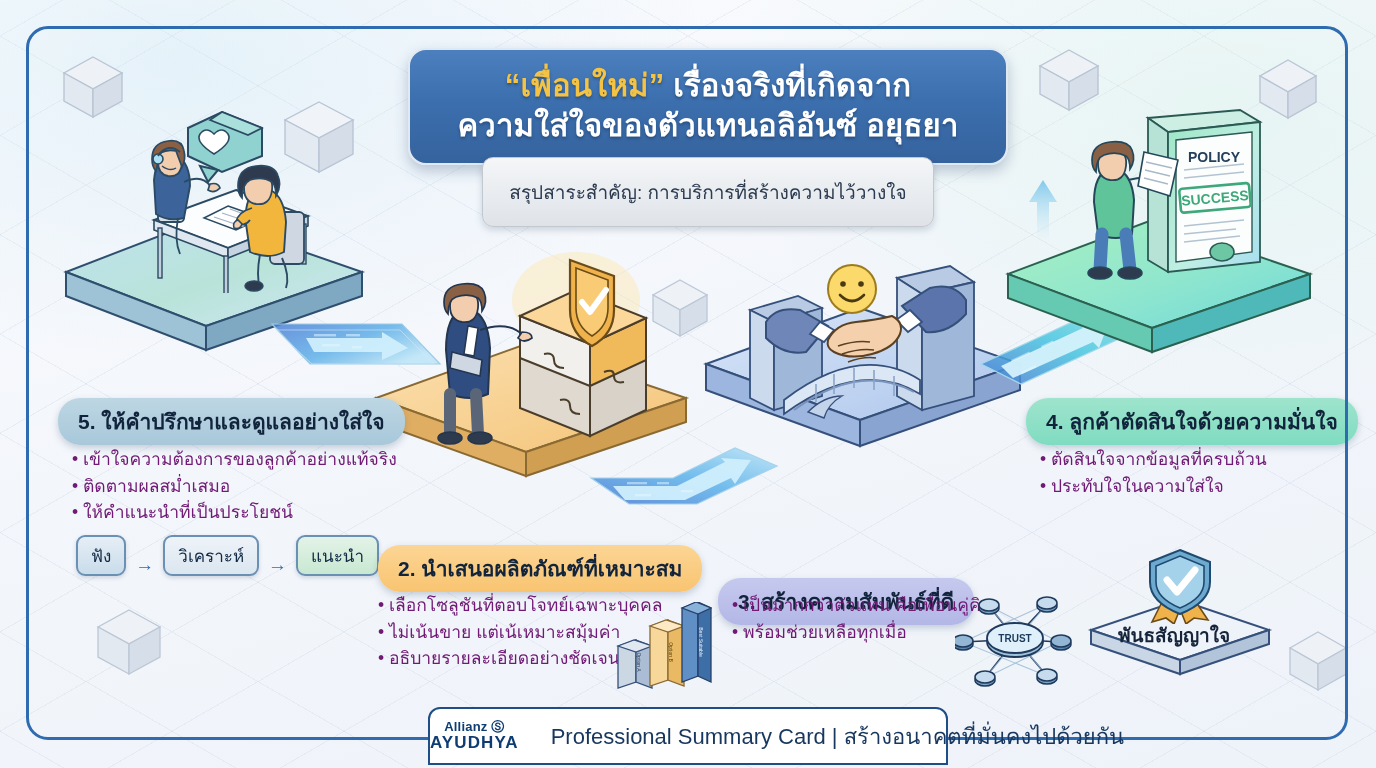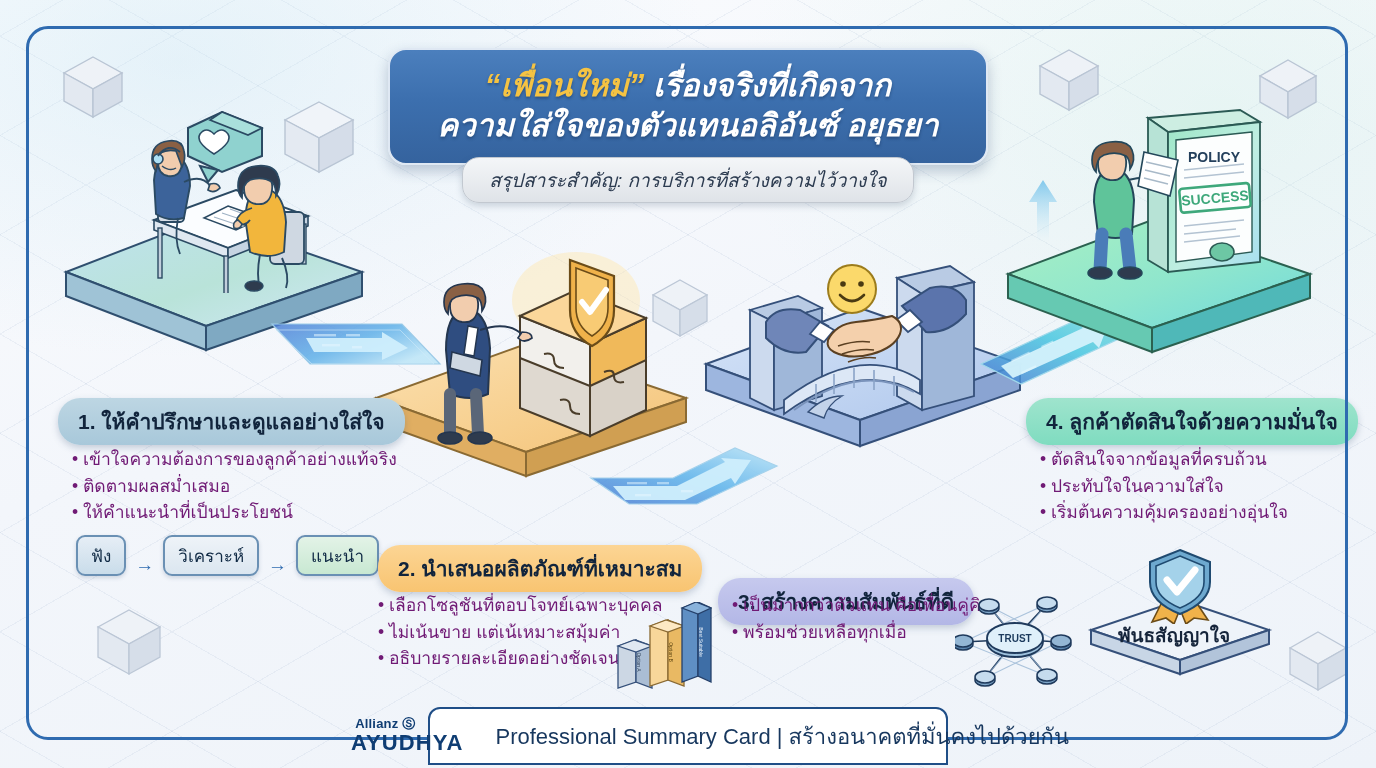--- a/index.html
+++ b/index.html
@@ -28,38 +28,38 @@
 
   
   .cube{position:absolute;}
   .cube svg{display:block;}
 
   
   .plat{position:absolute;}
   .plat svg{display:block;}
 
   
-  .title-wrap{position:absolute;left:388px;top:48px;width:600px;font-style:italic;}
+  .title-wrap{position:absolute;left:408px;top:48px;width:600px;}
   .title-card{
     background:linear-gradient(180deg,#4b7fbd 0%,#3c6fae 45%,#35639e 100%);
     border:2px solid #dfe8f3;border-radius:18px;
     box-shadow:0 6px 14px rgba(40,70,110,.28);
     padding:16px 22px 18px 22px;text-align:center;
   }
   .title-line{
     font-size:31px;font-weight:bold;color:#ffffff;line-height:1.28;
     letter-spacing:.2px;text-shadow:0 2px 3px rgba(20,45,80,.45);
   }
   .title-quote{color:#f5c343;}
   .subtitle-pill{
     margin:-8px auto 0 auto;width:fit-content;position:relative;z-index:5;
     background:linear-gradient(180deg,#f4f6f8 0%,#dfe3e8 100%);
-    border:1px solid #c2c8d0;border-radius:17px;
+    border:1px solid #c2c8d0;border-radius:11px;
     box-shadow:0 3px 7px rgba(60,80,110,.22);
-    padding:7px 26px;font-size:19px;color:#2c3b50;white-space:nowrap;
+    padding:19px 26px;font-size:19px;color:#2c3b50;white-space:nowrap;
   }
 
   
   .step-pill{
     position:absolute;border-radius:22px;padding:7px 20px;white-space:nowrap;
     font-size:21px;font-weight:bold;color:#11243c;
     box-shadow:0 3px 7px rgba(60,85,120,.25);
   }
   .pill1{background:linear-gradient(180deg,#bdd6e3 0%,#a8c8da 100%);}
   .pill2{background:linear-gradient(180deg,#fcd594 0%,#f8c471 100%);}
@@ -77,25 +77,25 @@
   }
   .chip-a{background:linear-gradient(180deg,#e6eef6,#c9dcea);}
   .chip-b{background:linear-gradient(180deg,#eef3f8,#dbe6f0);}
   .chip-c{background:linear-gradient(180deg,#e3f3e7,#c8e8d2);}
   .chip-arrow{color:#2f6bb0;font-size:19px;font-weight:bold;}
 
   
   .footer{
     position:absolute;left:428px;top:707px;width:520px;height:58px;
     background:#ffffff;border:2px solid #1f4e87;border-top-left-radius:12px;border-top-right-radius:12px;
-    display:flex;align-items:center;justify-content:center;gap:16px;box-sizing:border-box;
+    display:flex;align-items:center;justify-content:flex-start;gap:16px;box-sizing:border-box;
   }
   .brand{text-align:center;line-height:1.06;color:#0f3d73;}
   .brand .b1{font-size:13px;font-weight:bold;letter-spacing:.2px;}
-  .brand .b2{font-size:22px;font-weight:bold;letter-spacing:1.1px;margin-left:44px;}
+  .brand .b2{font-size:17px;font-weight:bold;letter-spacing:1.1px;}
   .fdiv{width:1px;height:30px;background:#b9c6d6;}
   .ftext{font-size:22px;color:#17375e;white-space:nowrap;}
 
   
   .plat-cap{position:absolute;font-size:19px;font-weight:bold;color:#15243a;white-space:nowrap;}
   .doc-lab{position:absolute;font-weight:bold;color:#27405c;}
 </style>
 </head>
 <body>
 
@@ -449,21 +449,21 @@
   <div class="title-wrap">
     <div class="title-card">
       <div class="title-line">
         <span class="title-quote">“เพื่อนใหม่”</span><span> เรื่องจริงที่เกิดจาก</span>
       </div>
       <div class="title-line">ความใส่ใจของตัวแทนอลิอันซ์ อยุธยา</div>
     </div>
     <div class="subtitle-pill">สรุปสาระสำคัญ: การบริการที่สร้างความไว้วางใจ</div>
   </div>
 
-  <div class="step-pill pill1" style="left:58px;top:398px">1. ให้คำปรึกษาและดูแลอย่างใส่ใจ</div>
+  <div class="step-pill pill1" style="left:58px;top:398px">5. ให้คำปรึกษาและดูแลอย่างใส่ใจ</div>
   <div class="bullets" style="left:72px;top:446px">
     <div>• เข้าใจความต้องการของลูกค้าอย่างแท้จริง</div>
     <div>• ติดตามผลสม่ำเสมอ</div>
     <div>• ให้คำแนะนำที่เป็นประโยชน์</div>
   </div>
   <div class="chiprow" style="left:76px;top:535px">
     <div class="chip chip-a">ฟัง</div>
     <div class="chip-arrow">→</div>
     <div class="chip chip-b">วิเคราะห์</div>
     <div class="chip-arrow">→</div>
@@ -533,21 +533,20 @@
         <ellipse cx="30" cy="93" rx="10" ry="6" fill="#c6dcee" stroke="#1f3a5c" stroke-width="1.5"></ellipse>
       <ellipse cx="92" cy="94" rx="10" ry="6" fill="#7ea6c9" stroke="#1f3a5c" stroke-width="1.5"></ellipse>
         <ellipse cx="92" cy="91" rx="10" ry="6" fill="#c6dcee" stroke="#1f3a5c" stroke-width="1.5"></ellipse>
     </g>
   </svg>
 
   <div class="step-pill pill4" style="left:1026px;top:398px">4. ลูกค้าตัดสินใจด้วยความมั่นใจ</div>
   <div class="bullets" style="left:1040px;top:446px">
     <div>• ตัดสินใจจากข้อมูลที่ครบถ้วน</div>
     <div>• ประทับใจในความใส่ใจ</div>
-    <div>• เริ่มต้นความคุ้มครองอย่างอุ่นใจ</div>
   </div>
 
   <svg style="position:absolute;left:1085px;top:596px" width="190" height="86" viewBox="0 0 190 86">
     <polygon points="95,4 184,34 95,64 6,34" fill="#eef3f9" stroke="#35507a" stroke-width="2"></polygon>
     <polygon points="6,34 95,64 95,78 6,48" fill="#c8d6e6" stroke="#35507a" stroke-width="2"></polygon>
     <polygon points="184,34 95,64 95,78 184,48" fill="#b2c4da" stroke="#35507a" stroke-width="2"></polygon>
   </svg>
   <div class="plat-cap" style="left:1118px;top:620px">พันธสัญญาใจ</div>
 
   <svg style="position:absolute;left:1140px;top:548px" width="80" height="76" viewBox="0 0 80 76">

